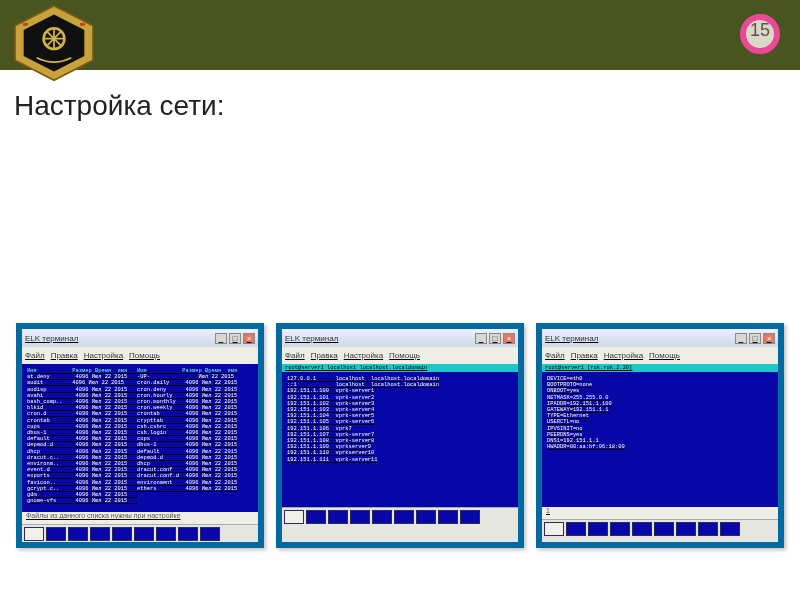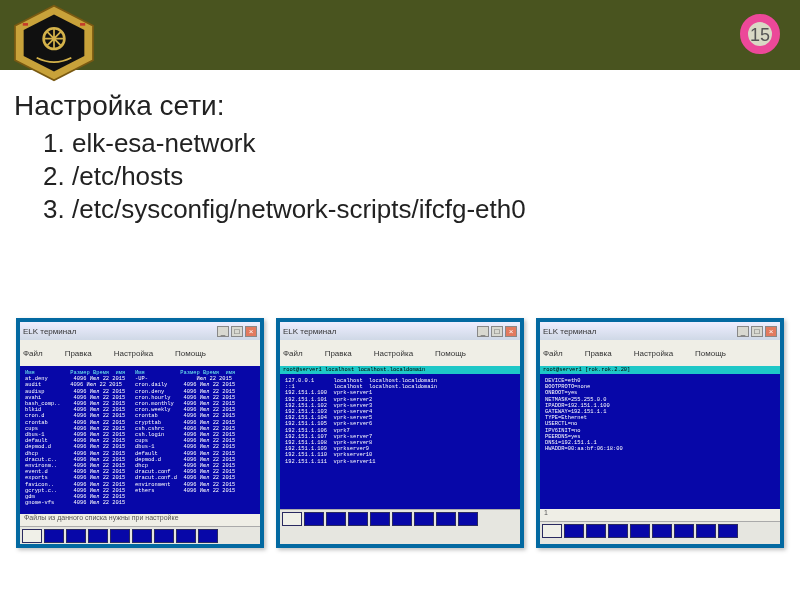--- a/index.html
+++ b/index.html
@@ -6,22 +6,22 @@
   html, body { width: 800px; height: 600px; font-family: Arial, sans-serif; background: #fff; }
   .slide { width: 800px; height: 600px; position: relative; background: #fff; }
 
   .header {
     width: 100%; height: 70px; background: #49541f;
     display: flex; align-items: center; position: relative;
   }
   .pagebadge {
     position: absolute; right: 20px; top: 14px;
     width: 40px; height: 40px; border-radius: 50%;
-    background: #d9d9c5; border: 8px solid #ec4899;
-    display: flex; align-items: flex-end; justify-content: center;
+    background: #d9d9c5; border: 6px solid #ec4899;
+    display: flex; align-items: flex-start; justify-content: center;
     font-size: 18px; color: #555;
   }
   .title {
     width: 100%; text-align: center; color: #fff; font-size: 32px;
     font-weight: 400;
   }
 
   .emblem {
     position: absolute; left: 10px; top: 4px; width: 88px; height: 78px;
     display: flex; align-items: center; justify-content: center;
@@ -31,33 +31,33 @@
   .body { padding: 14px 36px 0 24px; }
   .subtitle { font-size: 28px; color: #222; margin-left: -10px; margin-top: 6px; }
   ol.steps { margin-top: 6px; margin-left: 48px; font-size: 26px; color: #222; }
   ol.steps li { margin: 2px 0; }
 
   .shots {
     position: absolute; left: 0; bottom: 52px; width: 100%;
     display: flex; justify-content: space-around; padding: 0 10px;
   }
   .win {
-    width: 248px; background: #e6e6e0; border: 4px solid #0369a1;
+    width: 248px; background: #e6e6e0; border: 6px solid #0369a1;
     box-shadow: 2px 2px 4px rgba(0,0,0,.25);
-    display: flex; flex-direction: column;
+    display: flex; flex-direction: column; text-decoration: underline;
   }
   .win-titlebar {
     height: 18px; background: linear-gradient(#eef, #cfd8e6);
     display: flex; align-items: center; justify-content: space-between;
     padding: 0 3px; font-size: 8px; color: #333;
   }
   .winbtns { display: flex; gap: 2px; }
   .winbtn { width: 12px; height: 11px; background: #d8d8d0; border: 1px solid #888; font-size: 8px; line-height: 9px; text-align: center; }
   .winbtn.close { background: #e27a5f; color: #fff; }
-  .win-menu { height: 26px; background: #efeee6; font-size: 8px; color: #333; padding-left: 3px; display:flex; gap:22px; align-items:center;}
+  .win-menu { height: 17px; background: #efeee6; font-size: 8px; color: #333; padding-left: 3px; display:flex; gap:6px; align-items:center;}
   .term {
     background: #0707a8; color: #dcdce8; font-family: "Courier New", monospace;
     font-size: 5.4px; line-height: 6.2px; padding: 4px 5px;
     height: 148px; overflow: hidden; position: relative; white-space: pre;
   }
   .term .cyan { color: #6ff0f0; }
   .term .white { color: #fff; }
   .term-head {
     background: #1ec7c7; color: #000; font-size: 5.4px; padding: 1px 3px;
     font-family: "Courier New", monospace;
@@ -86,25 +86,20 @@
         <rect x="80" y="22" width="6" height="3" fill="#c43a2a"></rect>
       </svg>
     </div>
     <div class="pagebadge">
       <span>15</span>
     </div>
   </div>
 
   <div class="body">
     <div class="subtitle">Настройка сети:</div>
-    <ol class="steps">
-      <li>elk-esa-network</li>
-      <li>/etc/hosts</li>
-      <li>/etc/sysconfig/network-scripts/ifcfg-eth0</li>
-    </ol>
   </div>
 
   <div class="shots">
 
     <div class="win">
       <div class="win-titlebar">
         <span>ELK терминал</span>
         <div class="winbtns">
           <div class="winbtn">_</div>
           <div class="winbtn">□</div>

